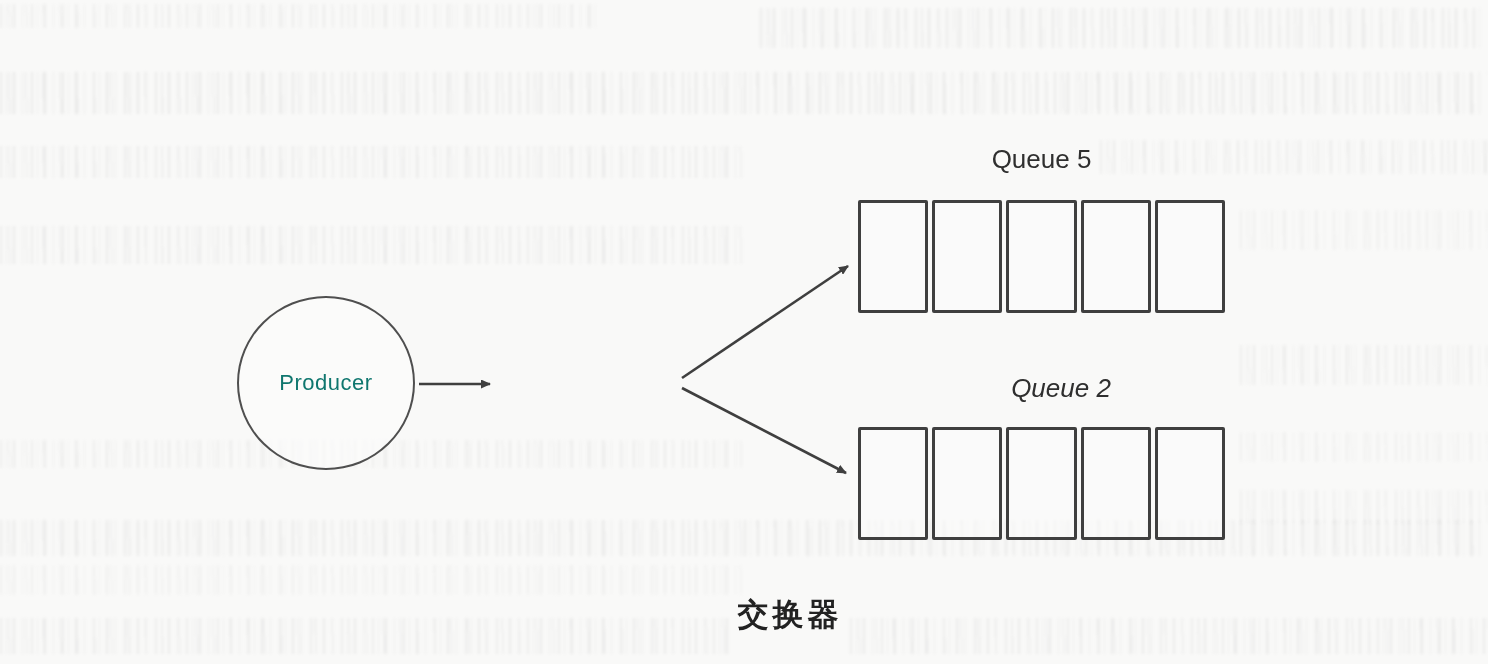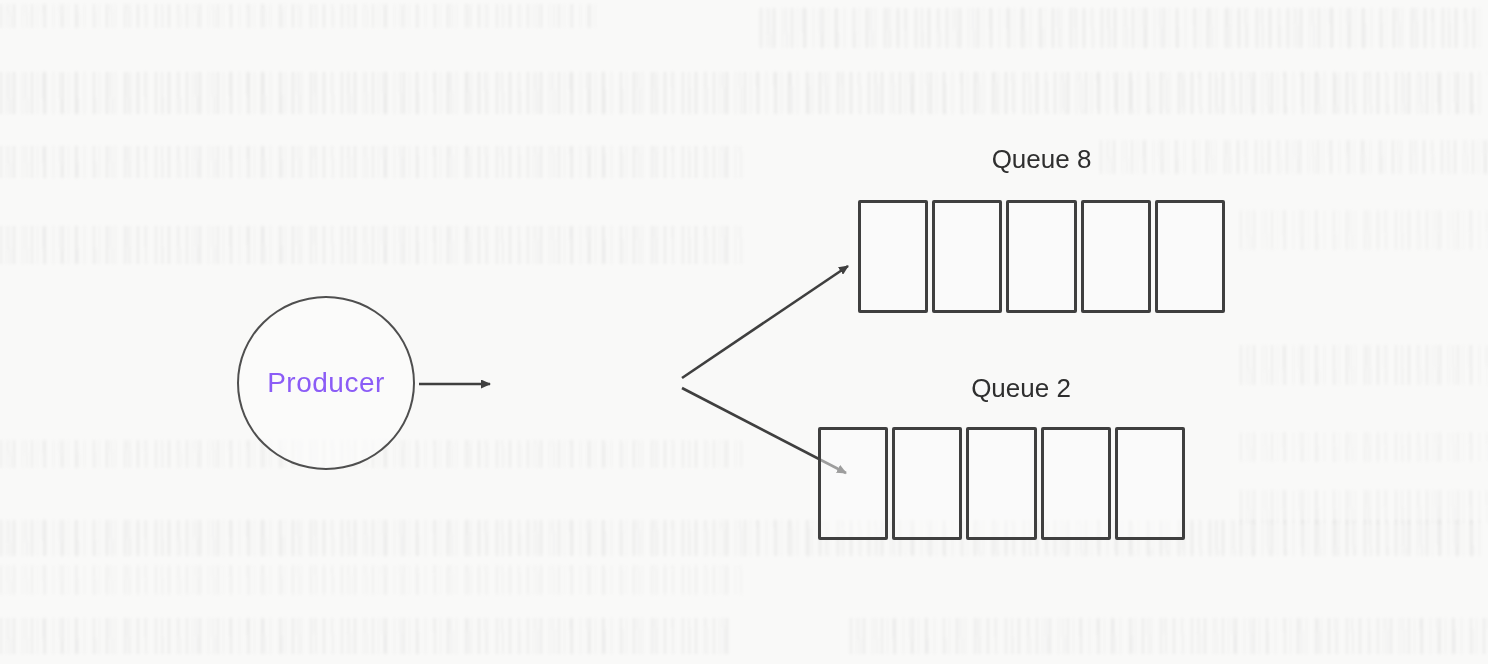--- a/index.html
+++ b/index.html
@@ -38,23 +38,23 @@
     position: absolute;
     border: 2.5px solid #4f4f4f;
     border-radius: 50%;
     background: rgba(252,252,251,0.6);
     display: flex;
     align-items: center;
     justify-content: center;
     box-sizing: border-box;
   }
   .node-label {
-    font-size: 28px;
+    font-size: 22px;
     letter-spacing: 0.5px;
-    color: #8b5cf6;
+    color: #0f766e;
   }
 
   .queue-group { position: absolute; }
   .queue-label {
     position: absolute;
     width: 100%;
     text-align: center;
     font-size: 26px;
     color: #2f2f2f;
     white-space: nowrap;
@@ -118,35 +118,36 @@
     <line x1="682" y1="378" x2="848" y2="266" stroke="#3f3f3f" stroke-width="2.6" marker-end="url(#ah)"></line>
     <line x1="682" y1="388" x2="846" y2="473" stroke="#3f3f3f" stroke-width="2.6" marker-end="url(#ah)"></line>
   </svg>
 
   <div class="node-circle" style="left:237px; top:296px; width:178px; height:174px;">
     <span class="node-label">Producer</span>
   </div>
 
 
   <div class="queue-group" style="left:858px; top:144px; width:367px; height:171px;">
-    <div class="queue-label" style="top:0;">Queue 8</div>
+    <div class="queue-label" style="top:0;">Queue 5</div>
     <div class="queue-row" style="top:56px;">
         <div class="slot"></div>
         <div class="slot"></div>
         <div class="slot"></div>
         <div class="slot"></div>
         <div class="slot"></div>
       </div>
   </div>
 
-  <div class="queue-group" style="left:818px; top:373px; width:406px; height:167px;">
+  <div class="queue-group" style="left:858px; top:373px; width:406px; height:167px;font-style:italic;">
     <div class="queue-label" style="top:0;">Queue 2</div>
     <div class="queue-row" style="top:54px;">
         <div class="slot"></div>
         <div class="slot"></div>
         <div class="slot"></div>
         <div class="slot"></div>
         <div class="slot"></div>
       </div>
   </div>
 
+  <div class="figure-caption">交换器</div>
 
 </div>
 
 </body></html>

